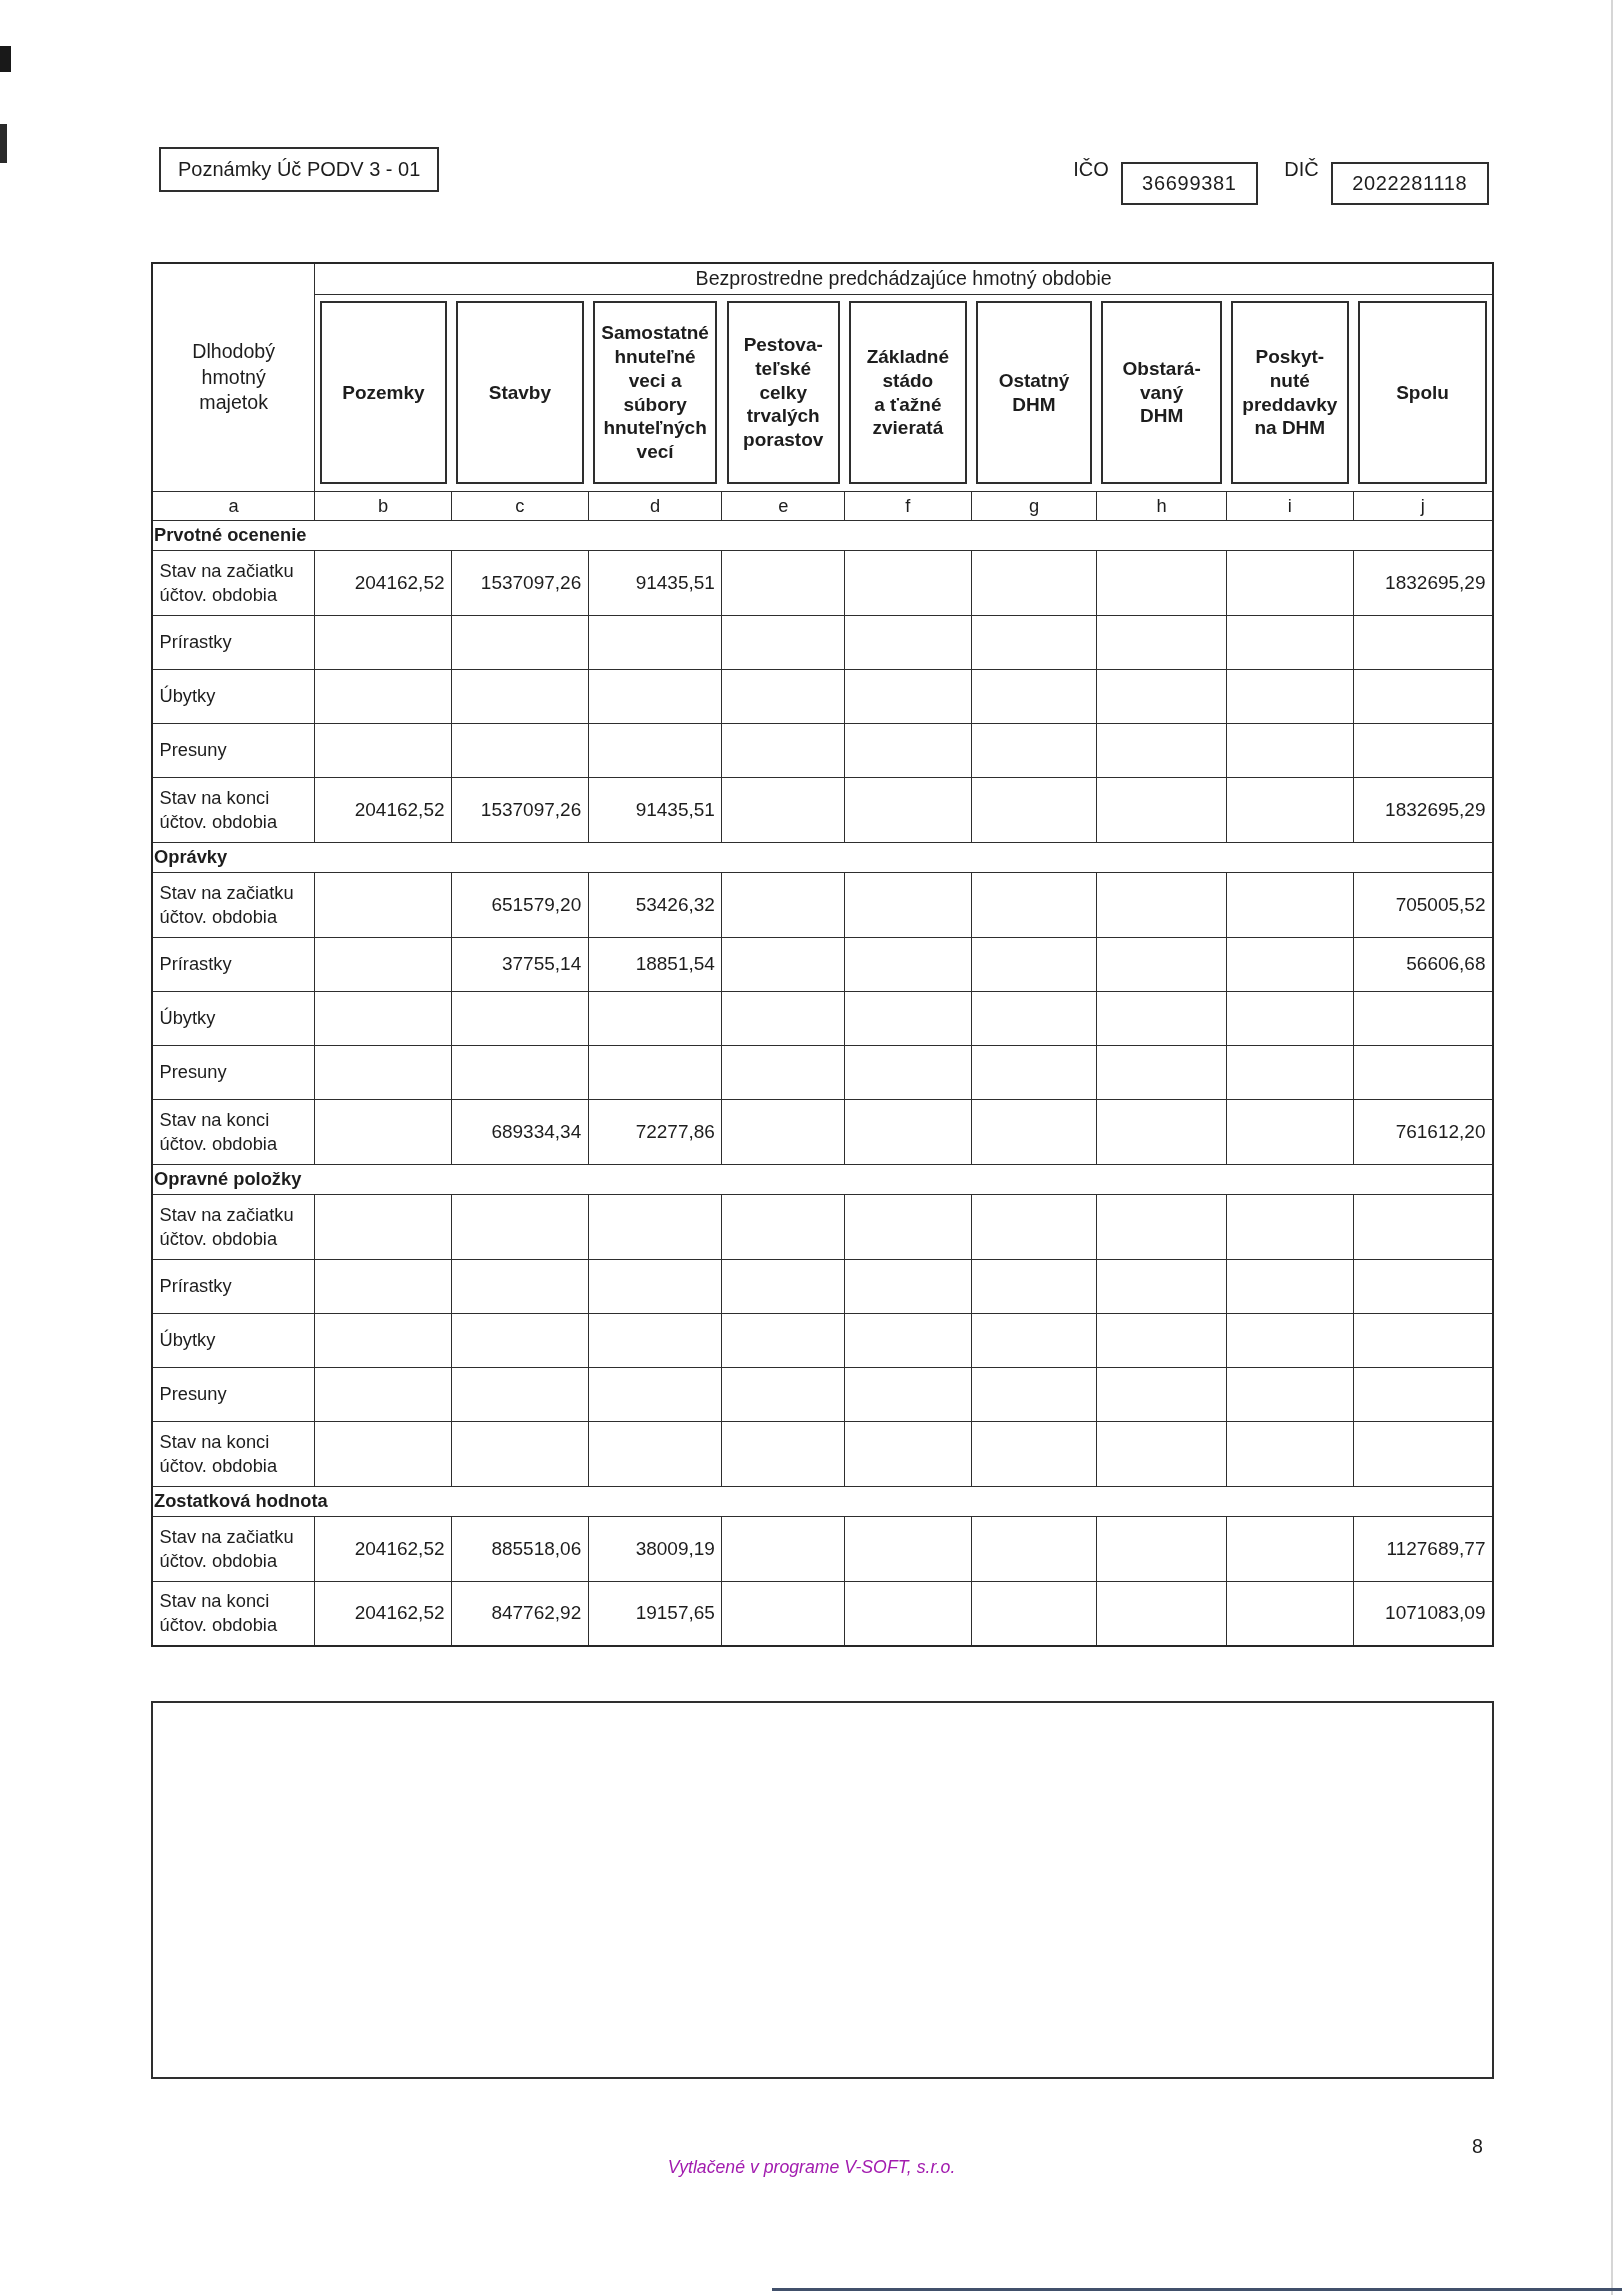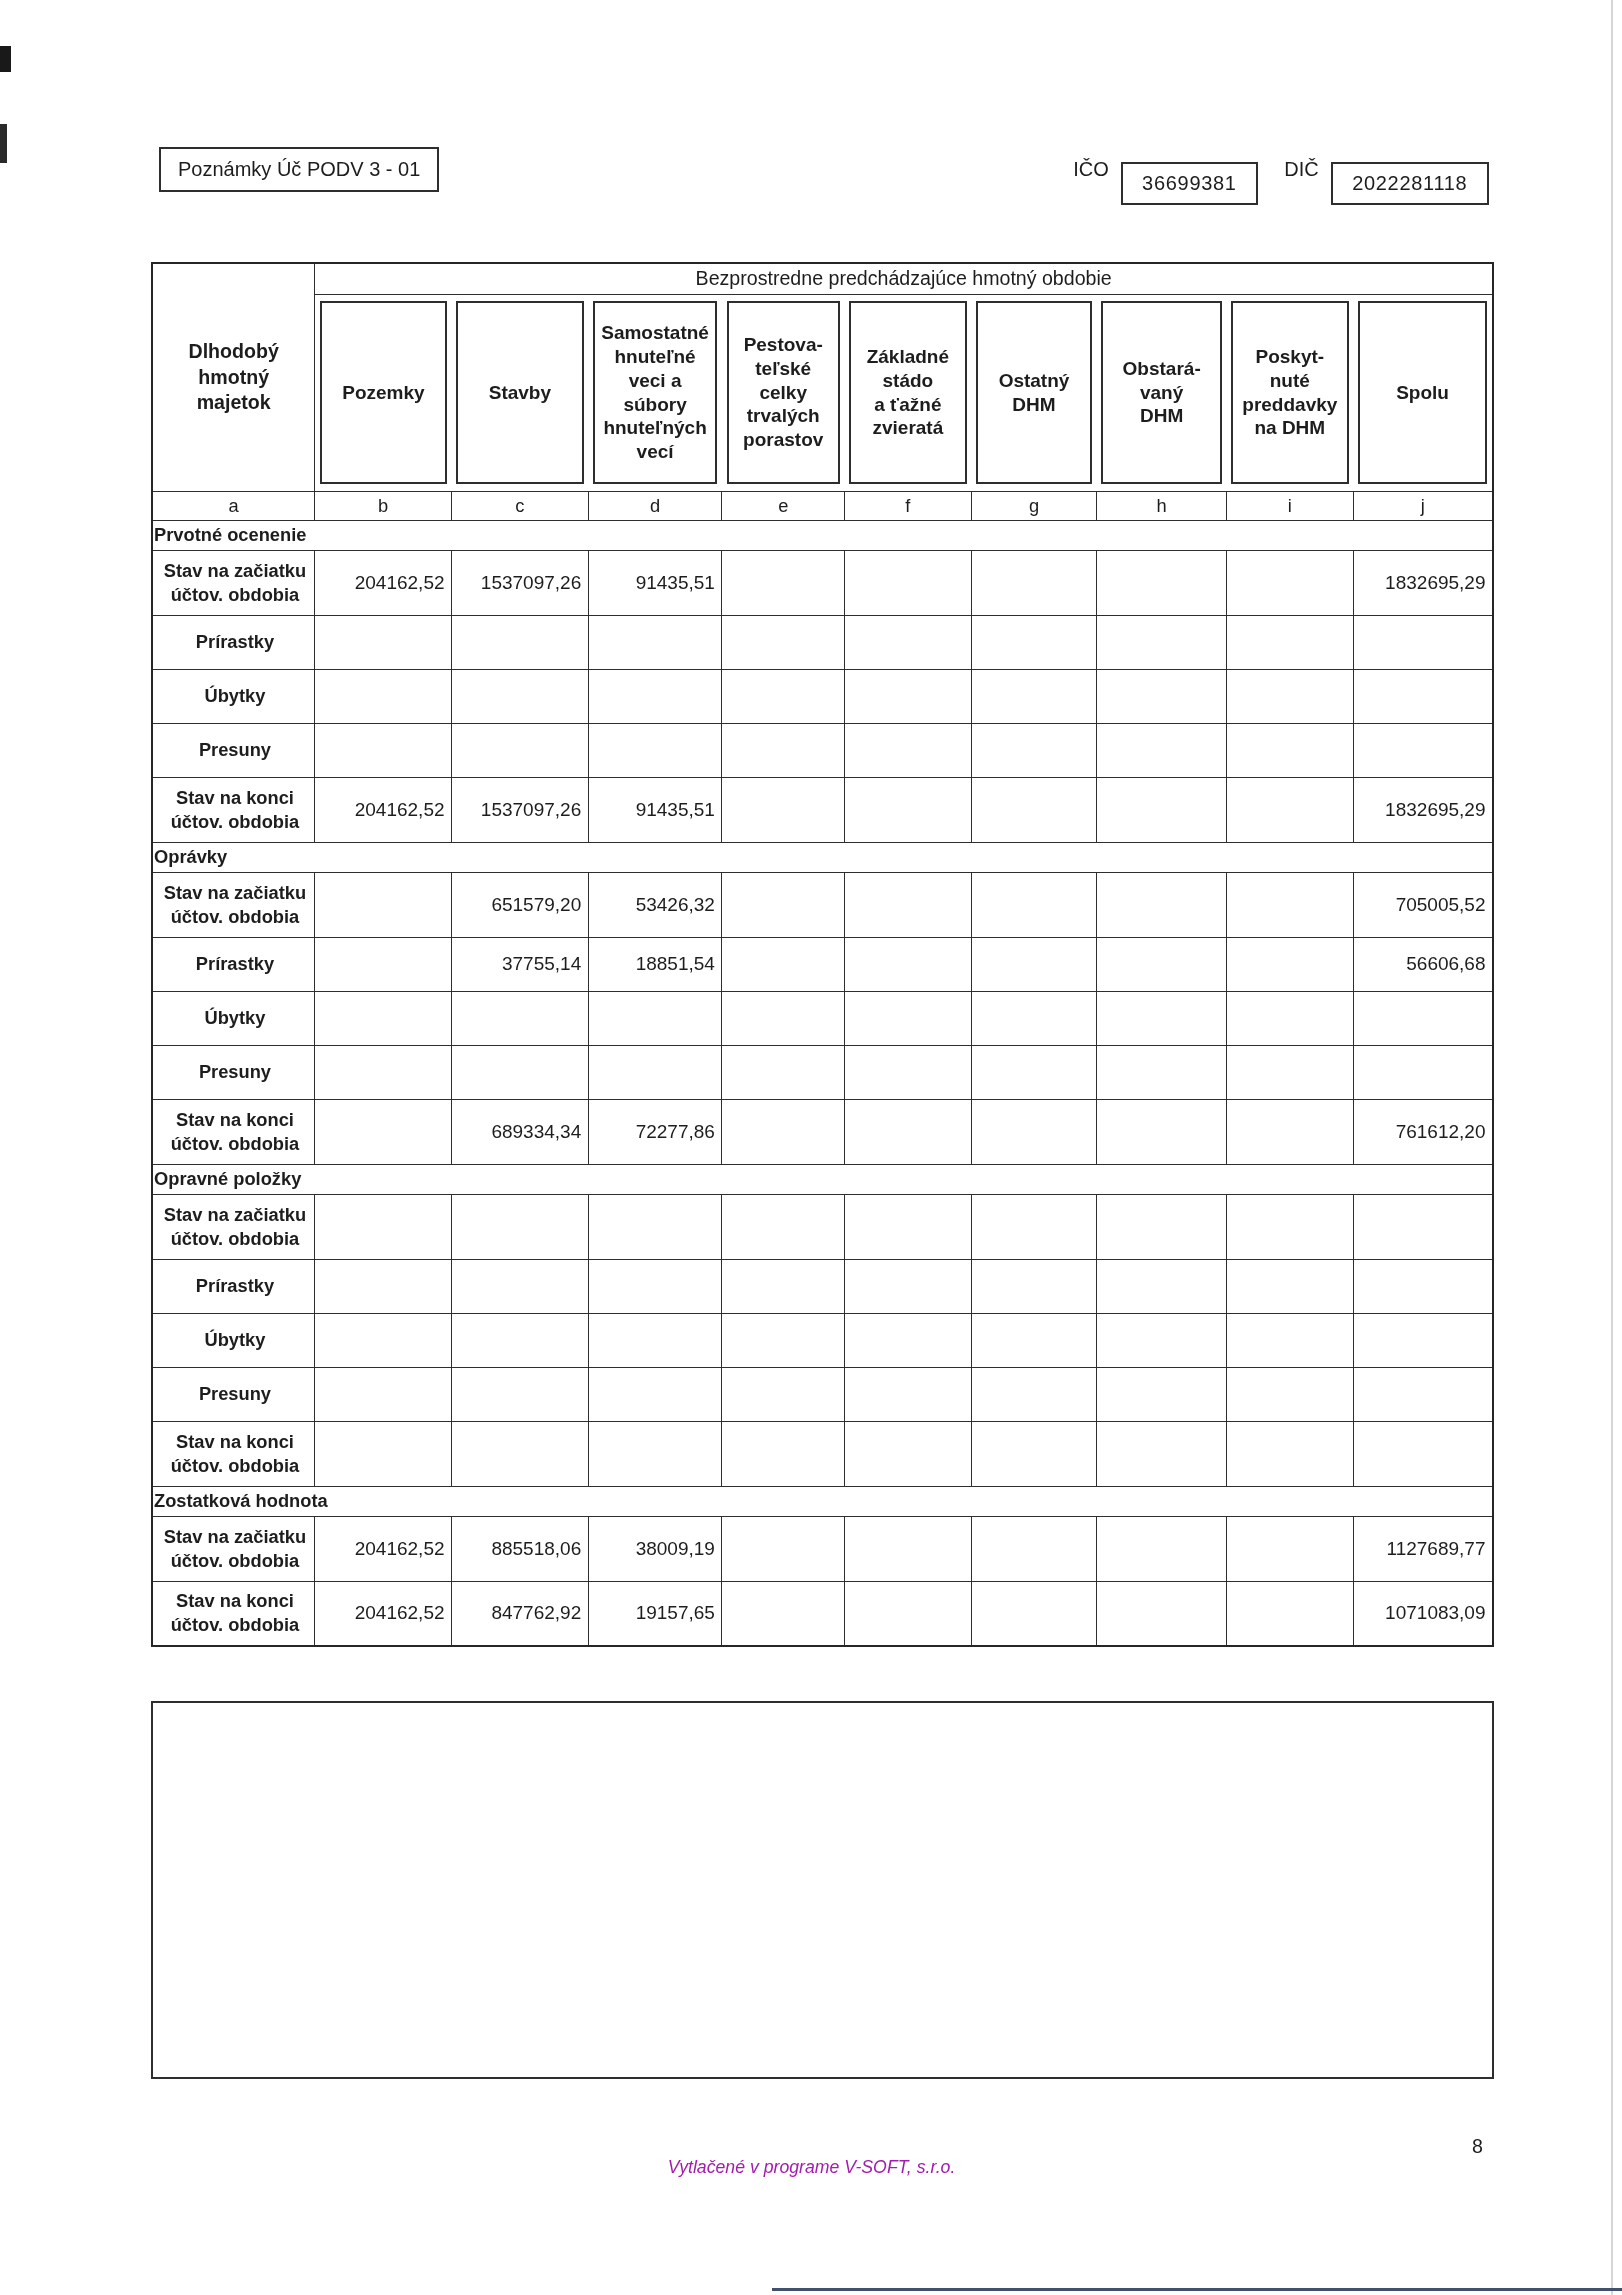--- a/index.html
+++ b/index.html
@@ -58,21 +58,21 @@
     border: 1.3px solid #2e2e2e;
     vertical-align: middle;
   }
   .period-row { height: 31px; }
   .period-cell {
     text-align: center;
     font-size: 19.6px;
   }
   .a-head {
     text-align: center;
-    font-weight: bold;
+    font-weight: normal;
     font-size: 19.6px;
     white-space: pre-line;
     line-height: 1.3;
     margin-left: 17px;
   }
   .titles-row { height: 196px; }
   .titles-row .tcell {
     border: 0;
     padding: 0;
     vertical-align: top;
@@ -98,25 +98,25 @@
   .section-row { height: 30px; }
   .section-row td {
     text-align: left;
     padding-left: 1px;
     font-weight: bold;
     font-size: 18.3px;
   }
   .row-tall { height: 65px; }
   .row-short { height: 54px; }
   .label-cell {
-    text-align: center;
+    text-align: left;
     padding: 3.9px 3.9px 3.9px 6.5px;
     white-space: pre-line;
     line-height: 1.3;
-    font-weight: bold;
+    font-weight: normal;
     font-size: 18.3px;
   }
   .value-cell {
     text-align: right;
     padding-right: 6.5px;
     font-size: 19px;
   }
 
   
   .notes-box {

